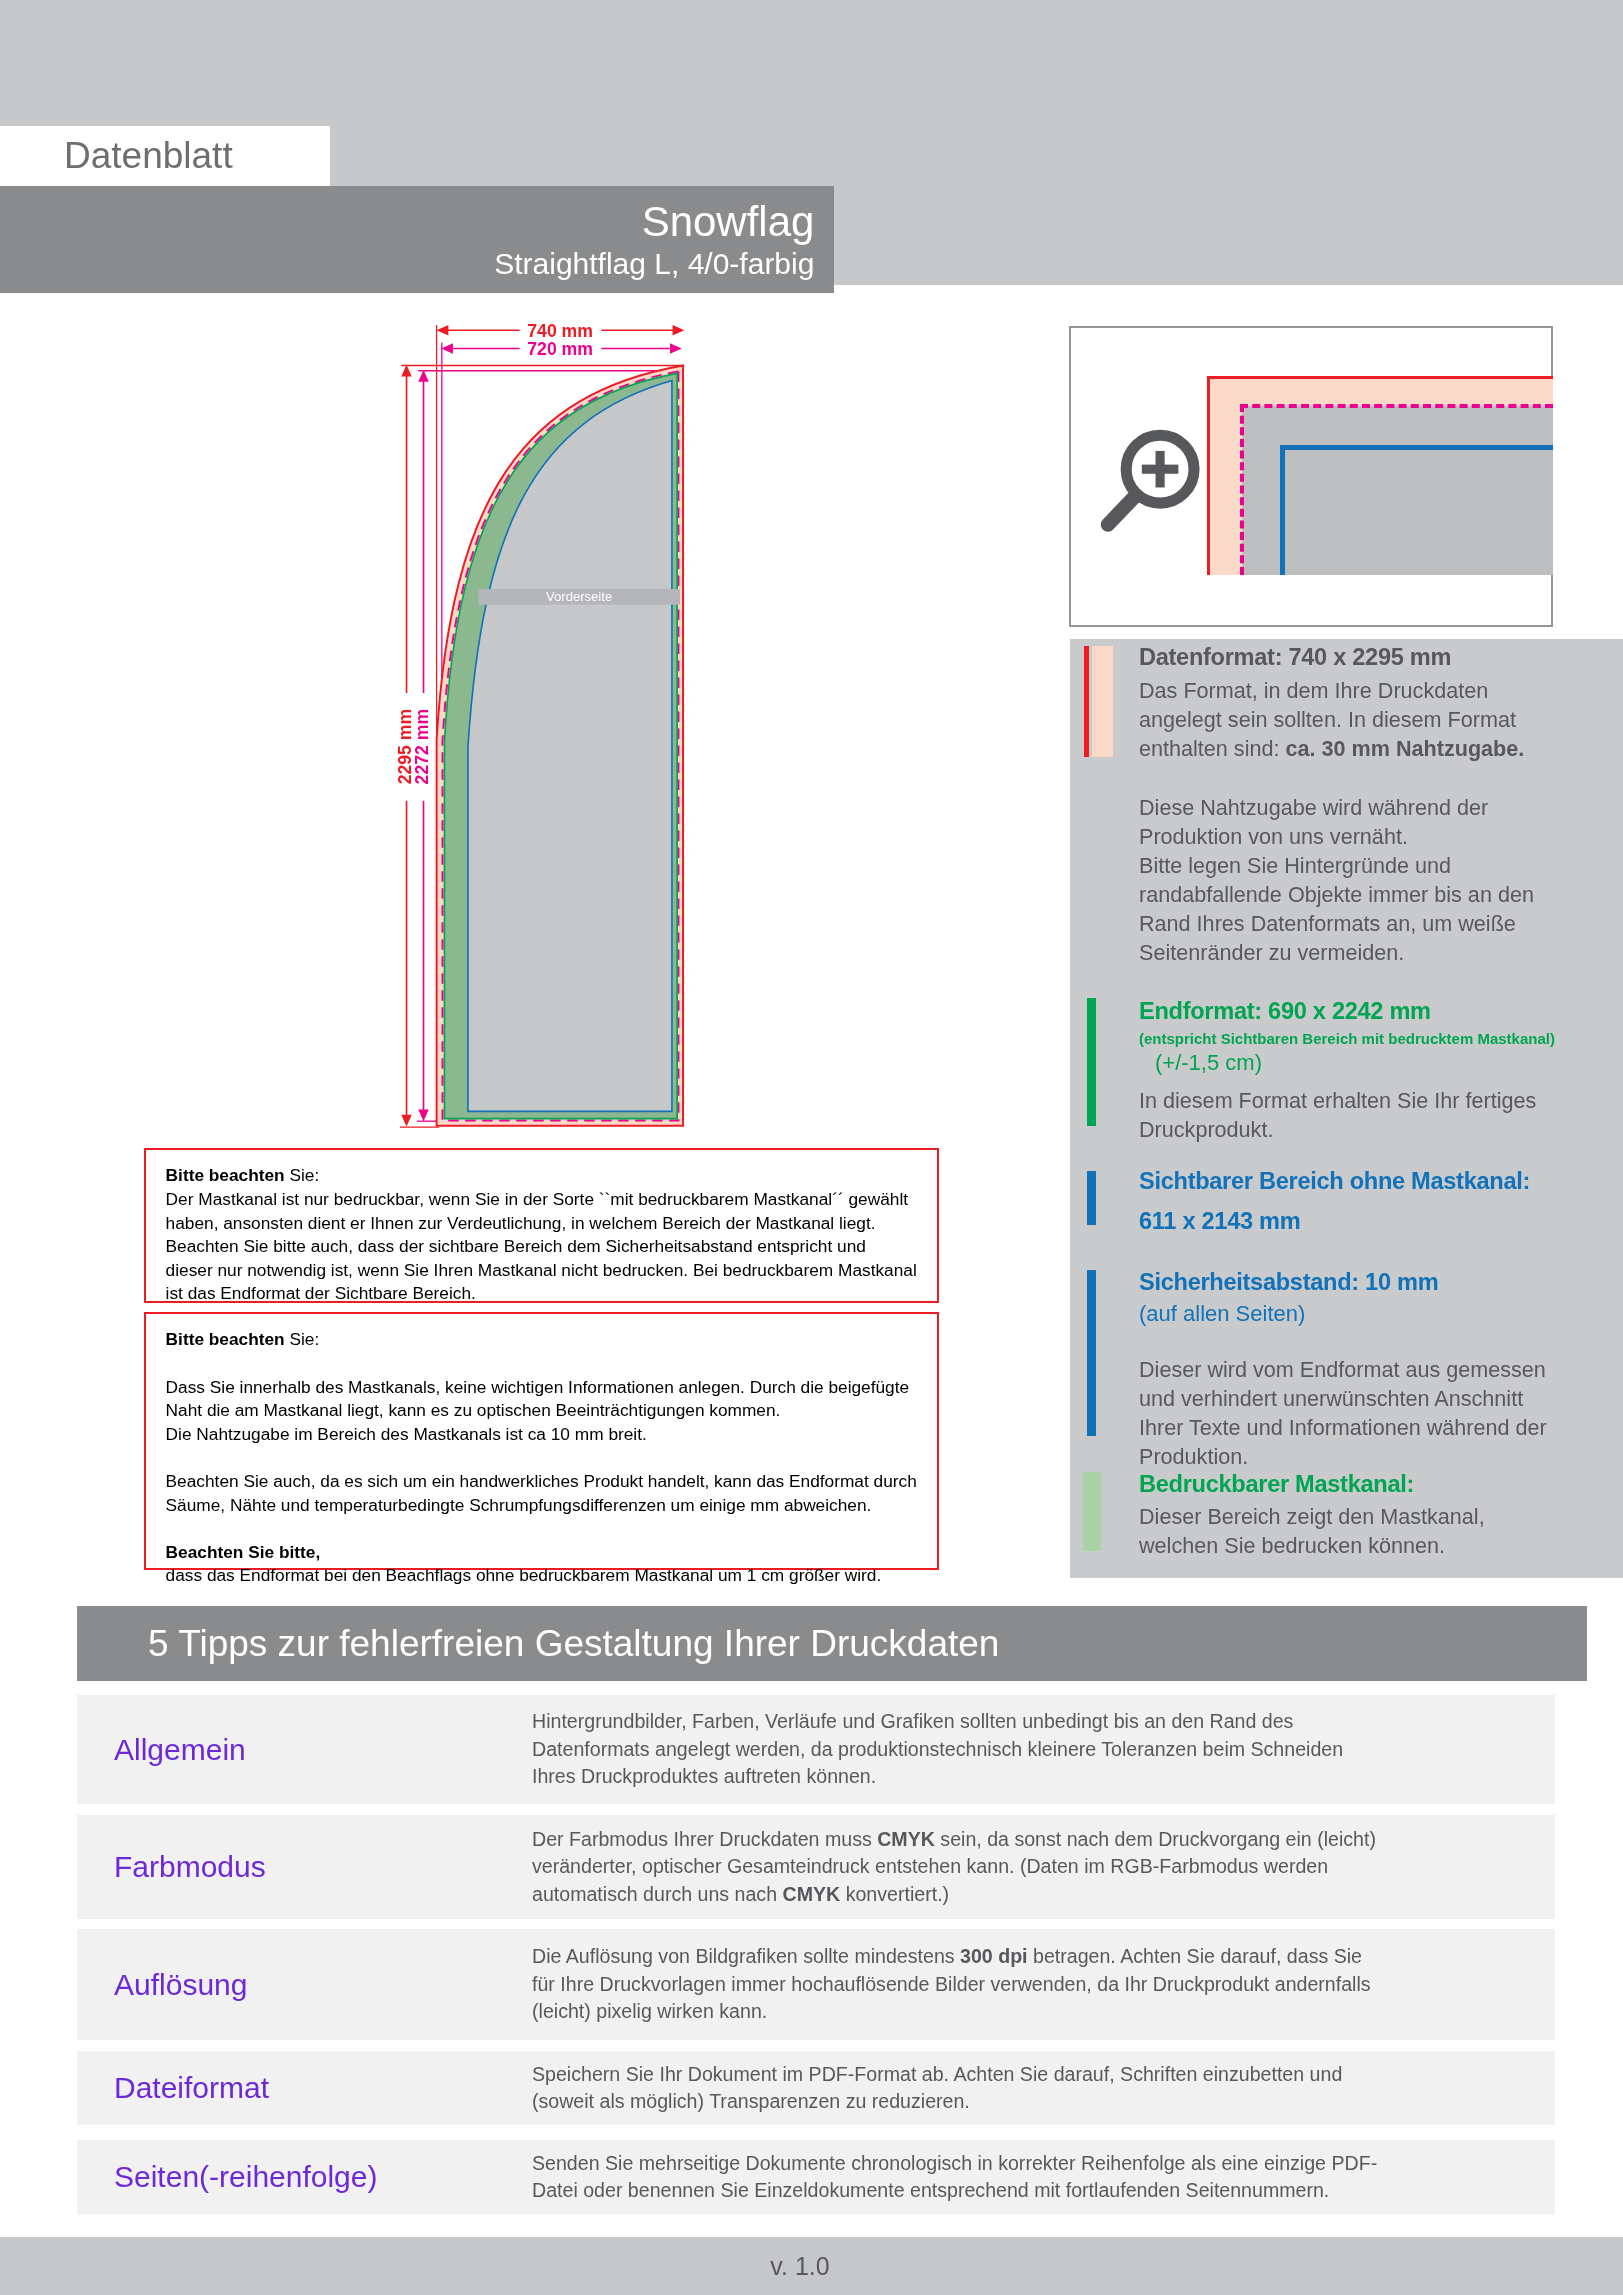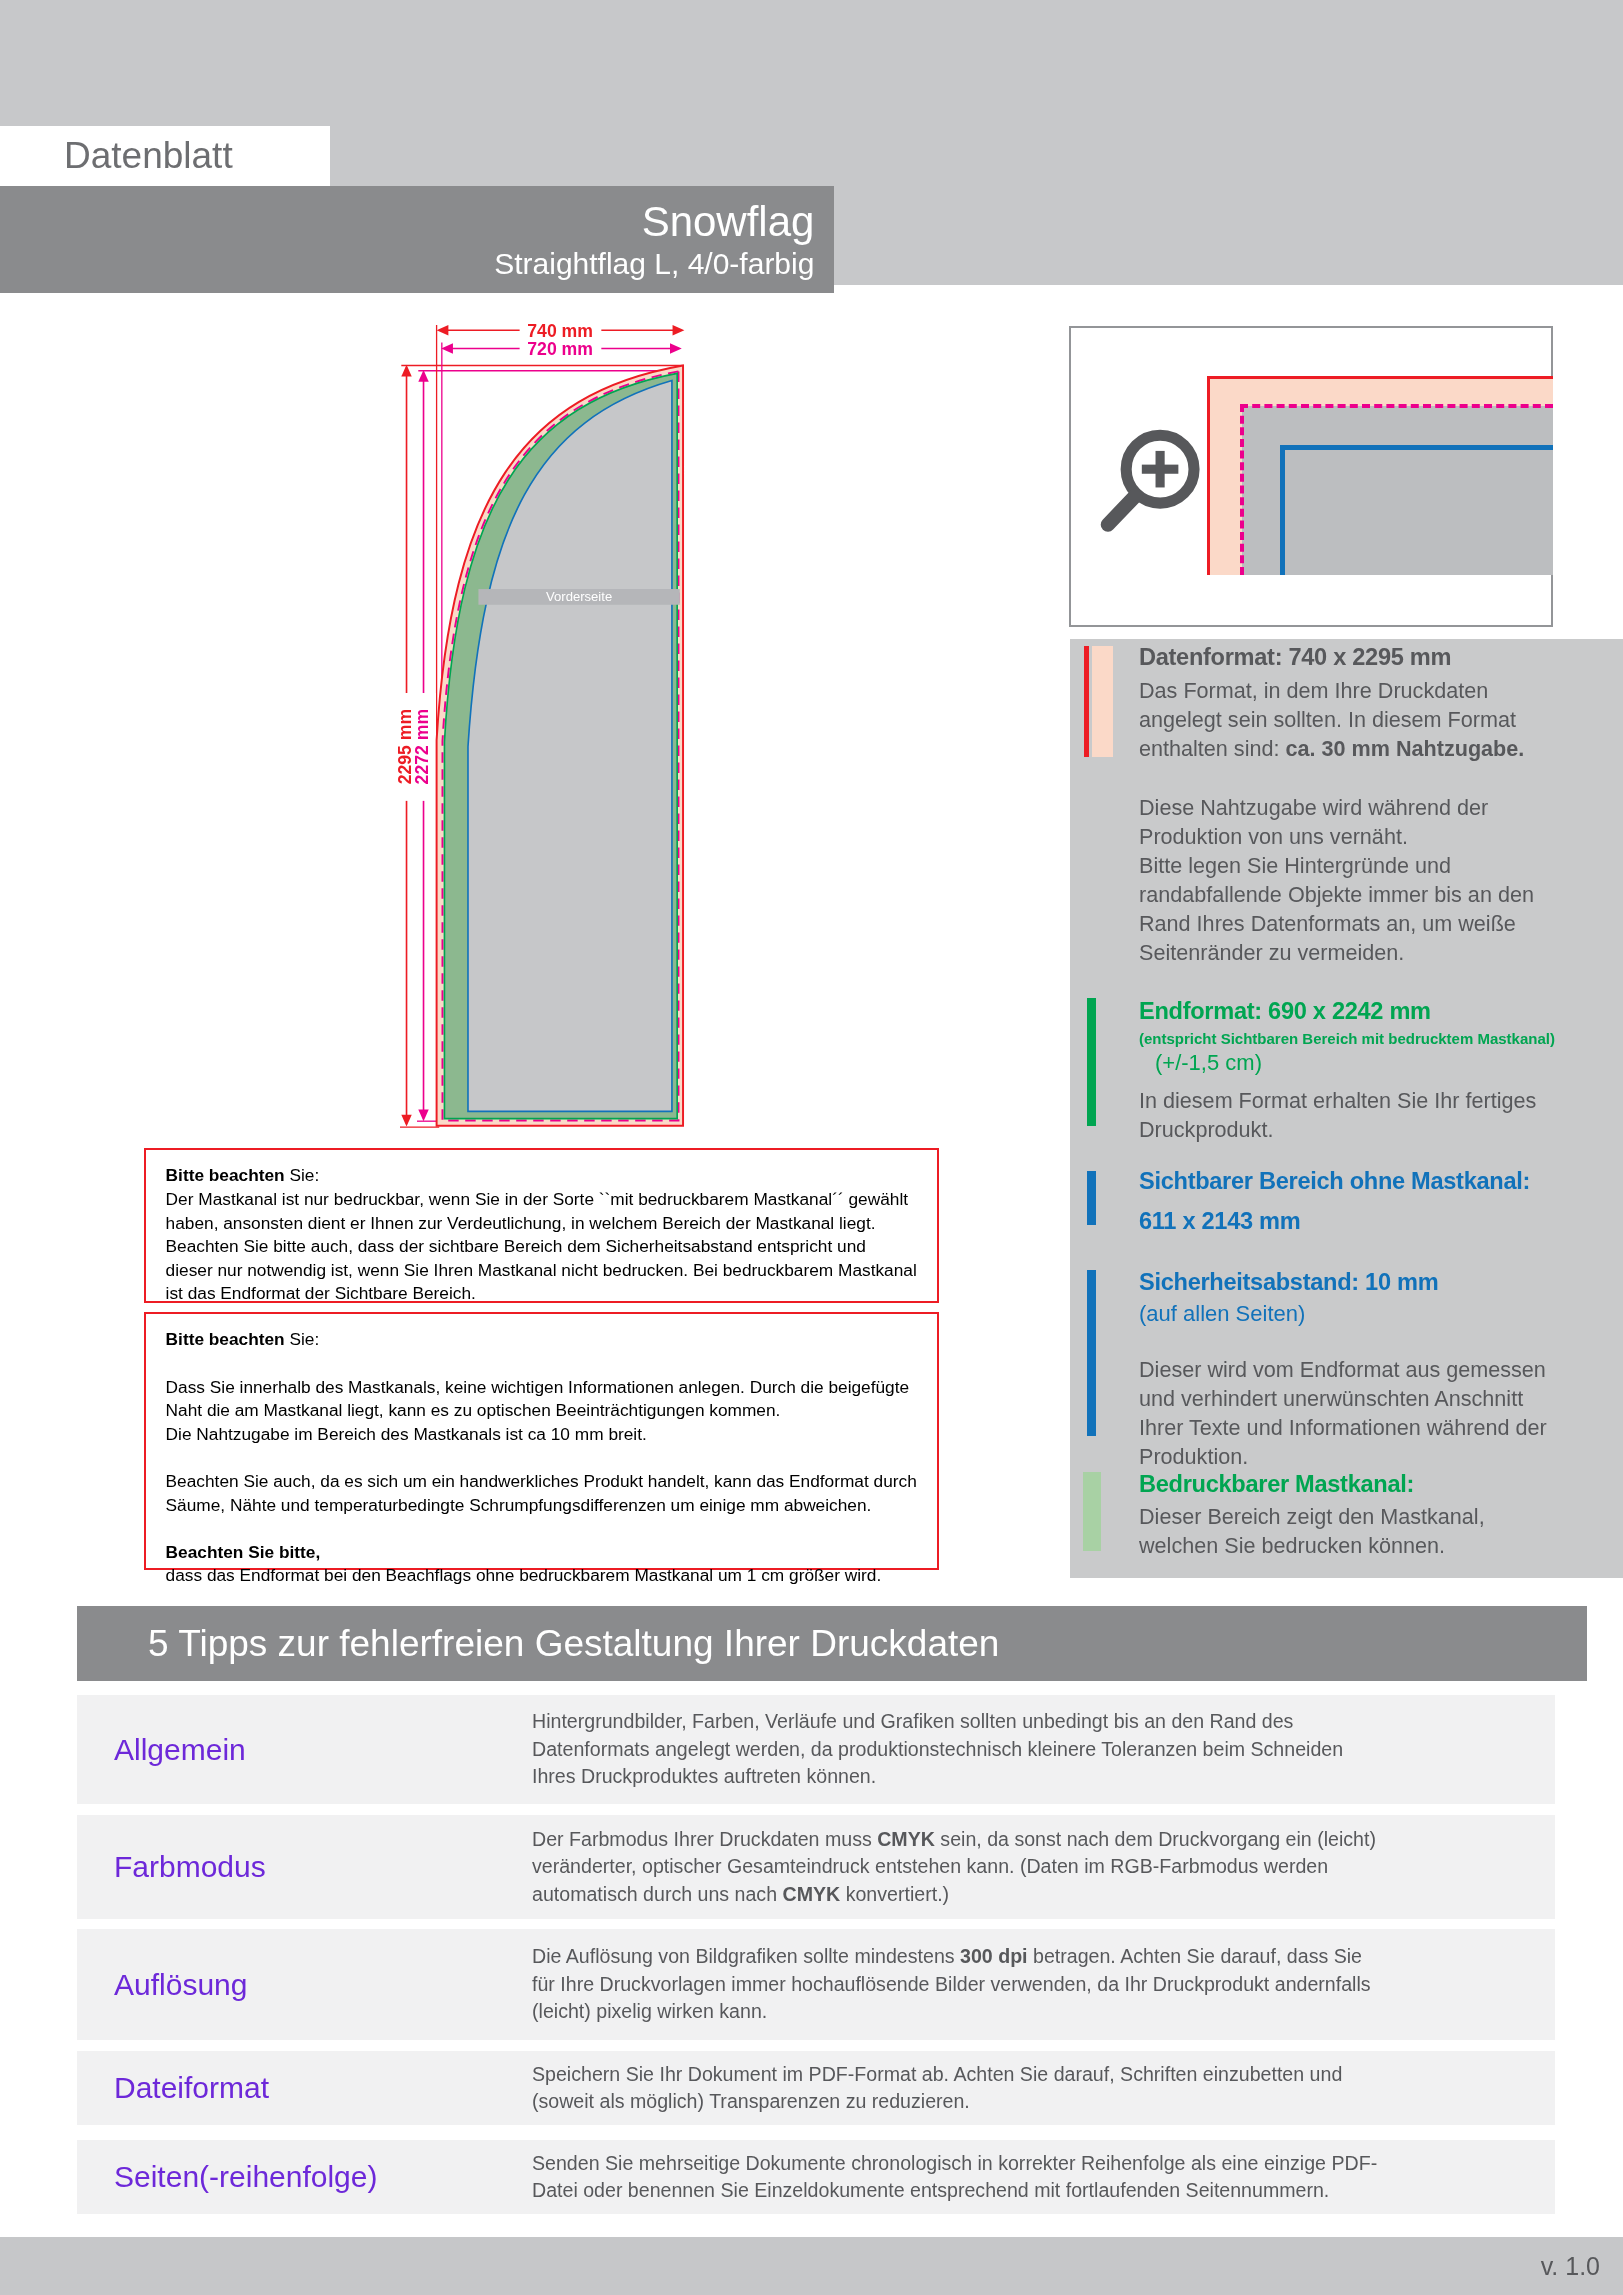--- a/index.html
+++ b/index.html
@@ -61,21 +61,21 @@
   .tip-body{position:absolute;left:455px;top:0;bottom:0;width:851px;display:flex;align-items:center;
     font-size:19.6px;line-height:27.5px;color:#57585b;}
   .tip-body .b{font-weight:bold;}
   #row-allgemein{top:1695px;height:109px;}
   #row-farbmodus{top:1815px;height:104px;}
   #row-aufloesung{top:1929px;height:111px;}
   #row-dateiformat{top:2051px;height:74px;}
   #row-seiten{top:2140px;height:74px;}
   
   .footer{position:absolute;left:0;top:2237px;width:1623px;height:59px;background:#c6c7c9;}
-  .footer span{display:block;text-align:right;margin-right:23px;line-height:59px;font-size:25px;color:#57585b;}
+  .footer span{display:block;text-align:center;margin-right:23px;line-height:59px;font-size:25px;color:#57585b;}
 </style>
 </head>
 <body>
 
 <div class="page">
 
   <div class="band-top"></div>
   <div class="badge">
     <span>Datenblatt</span>
   </div>

